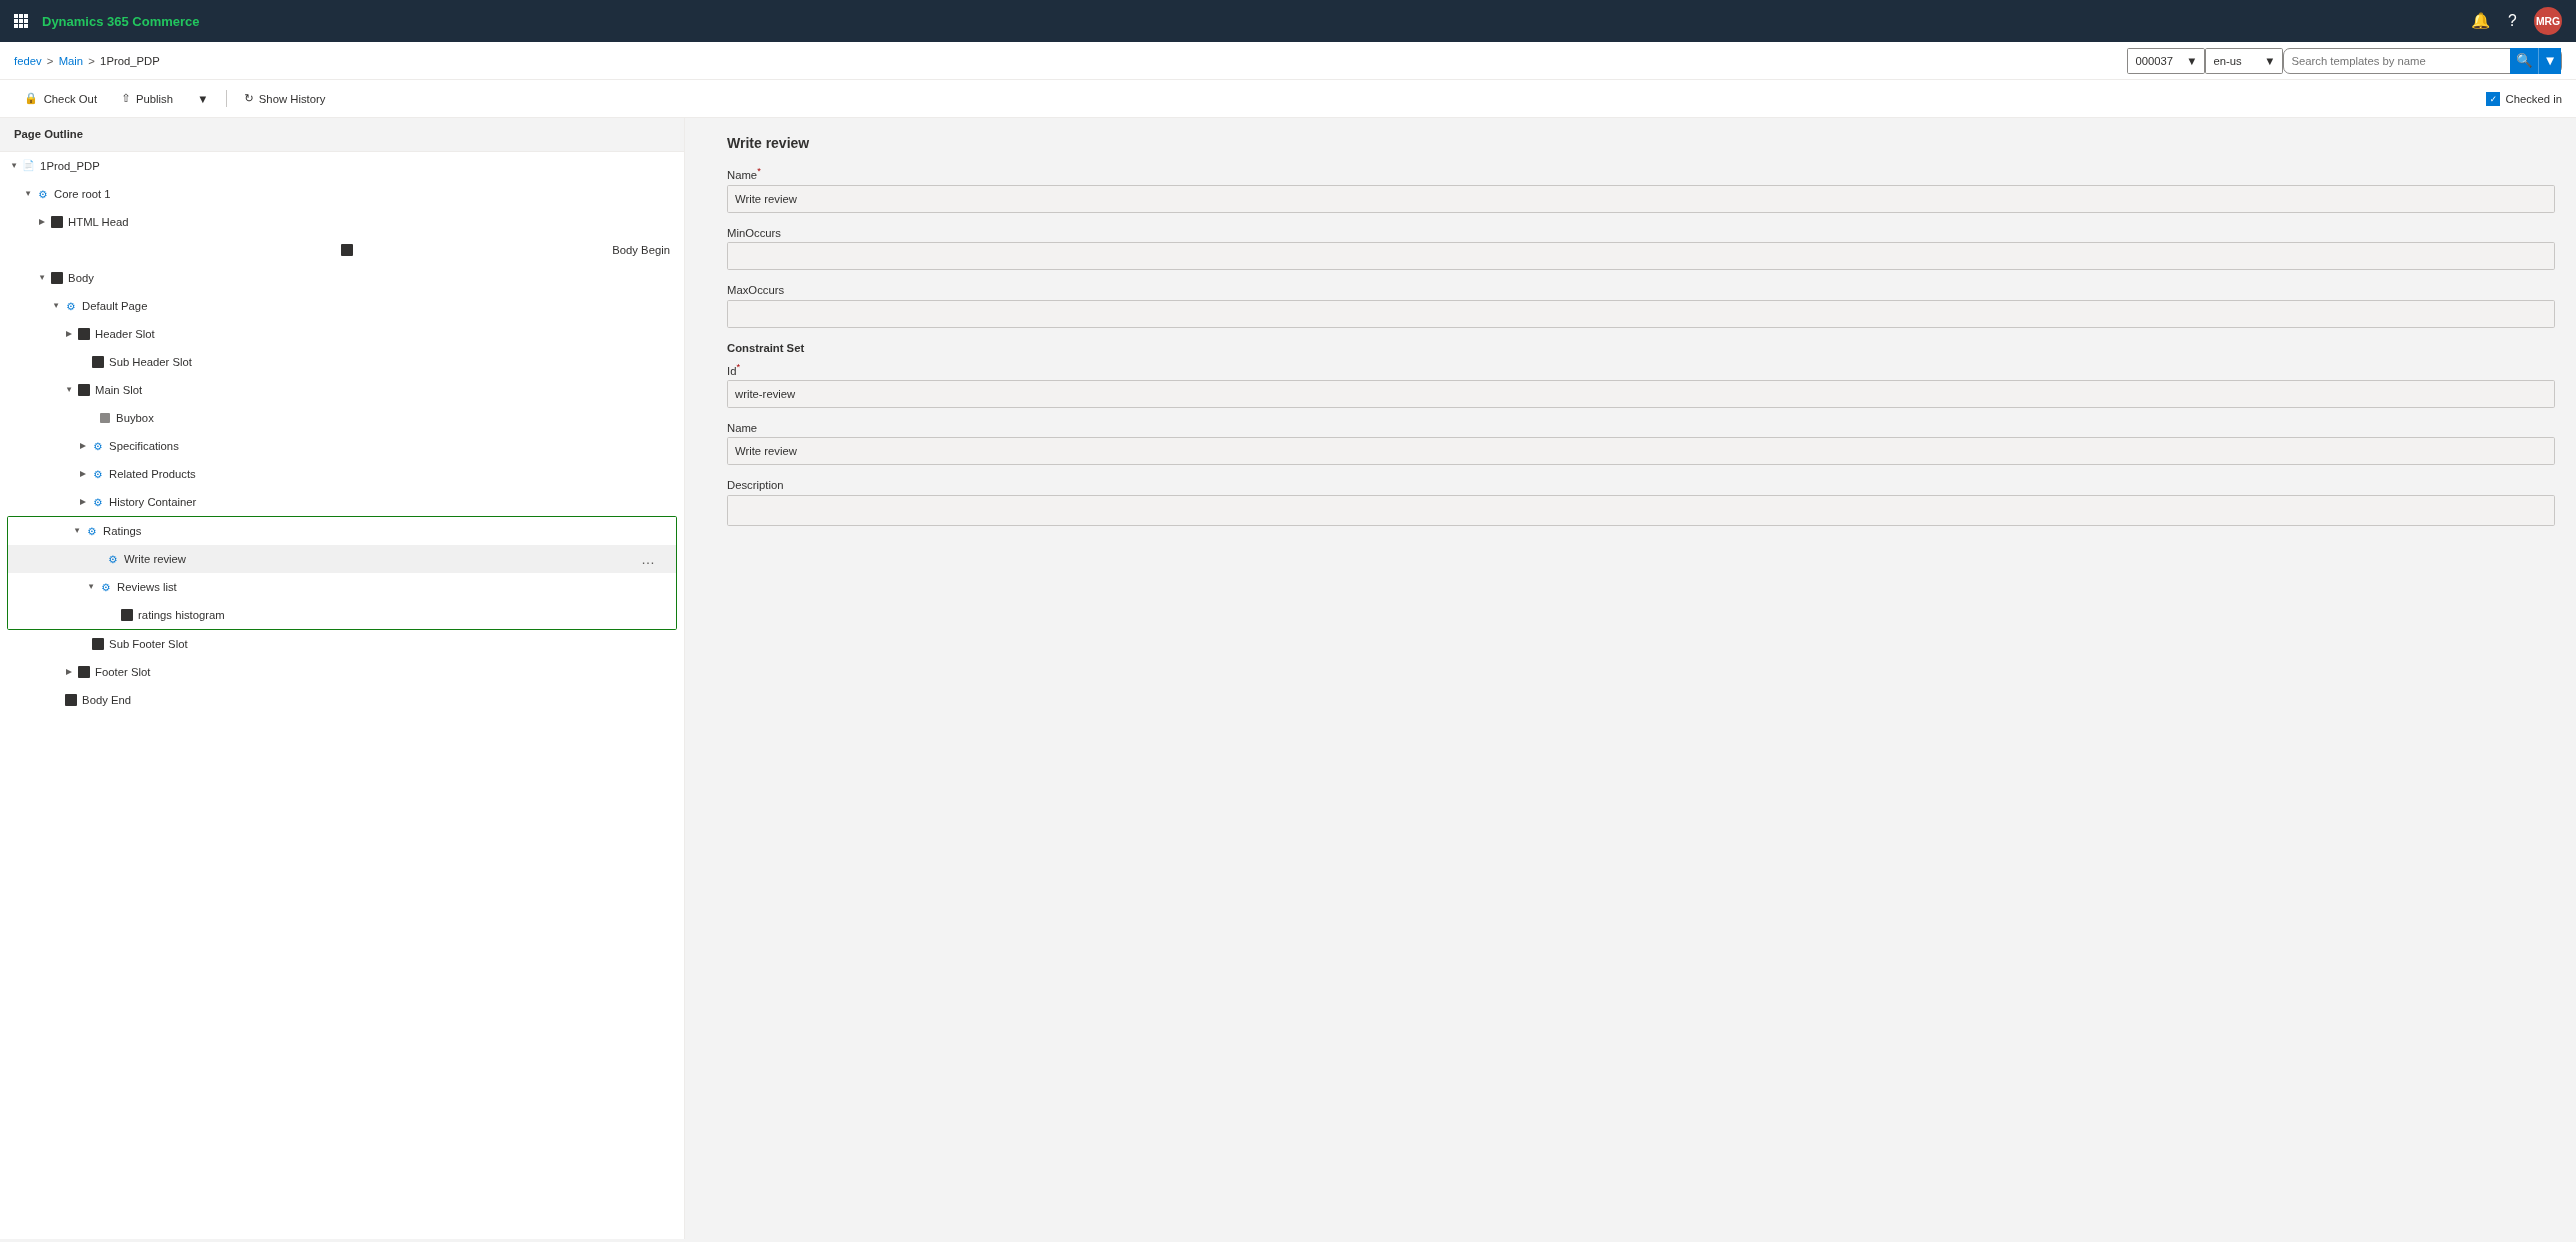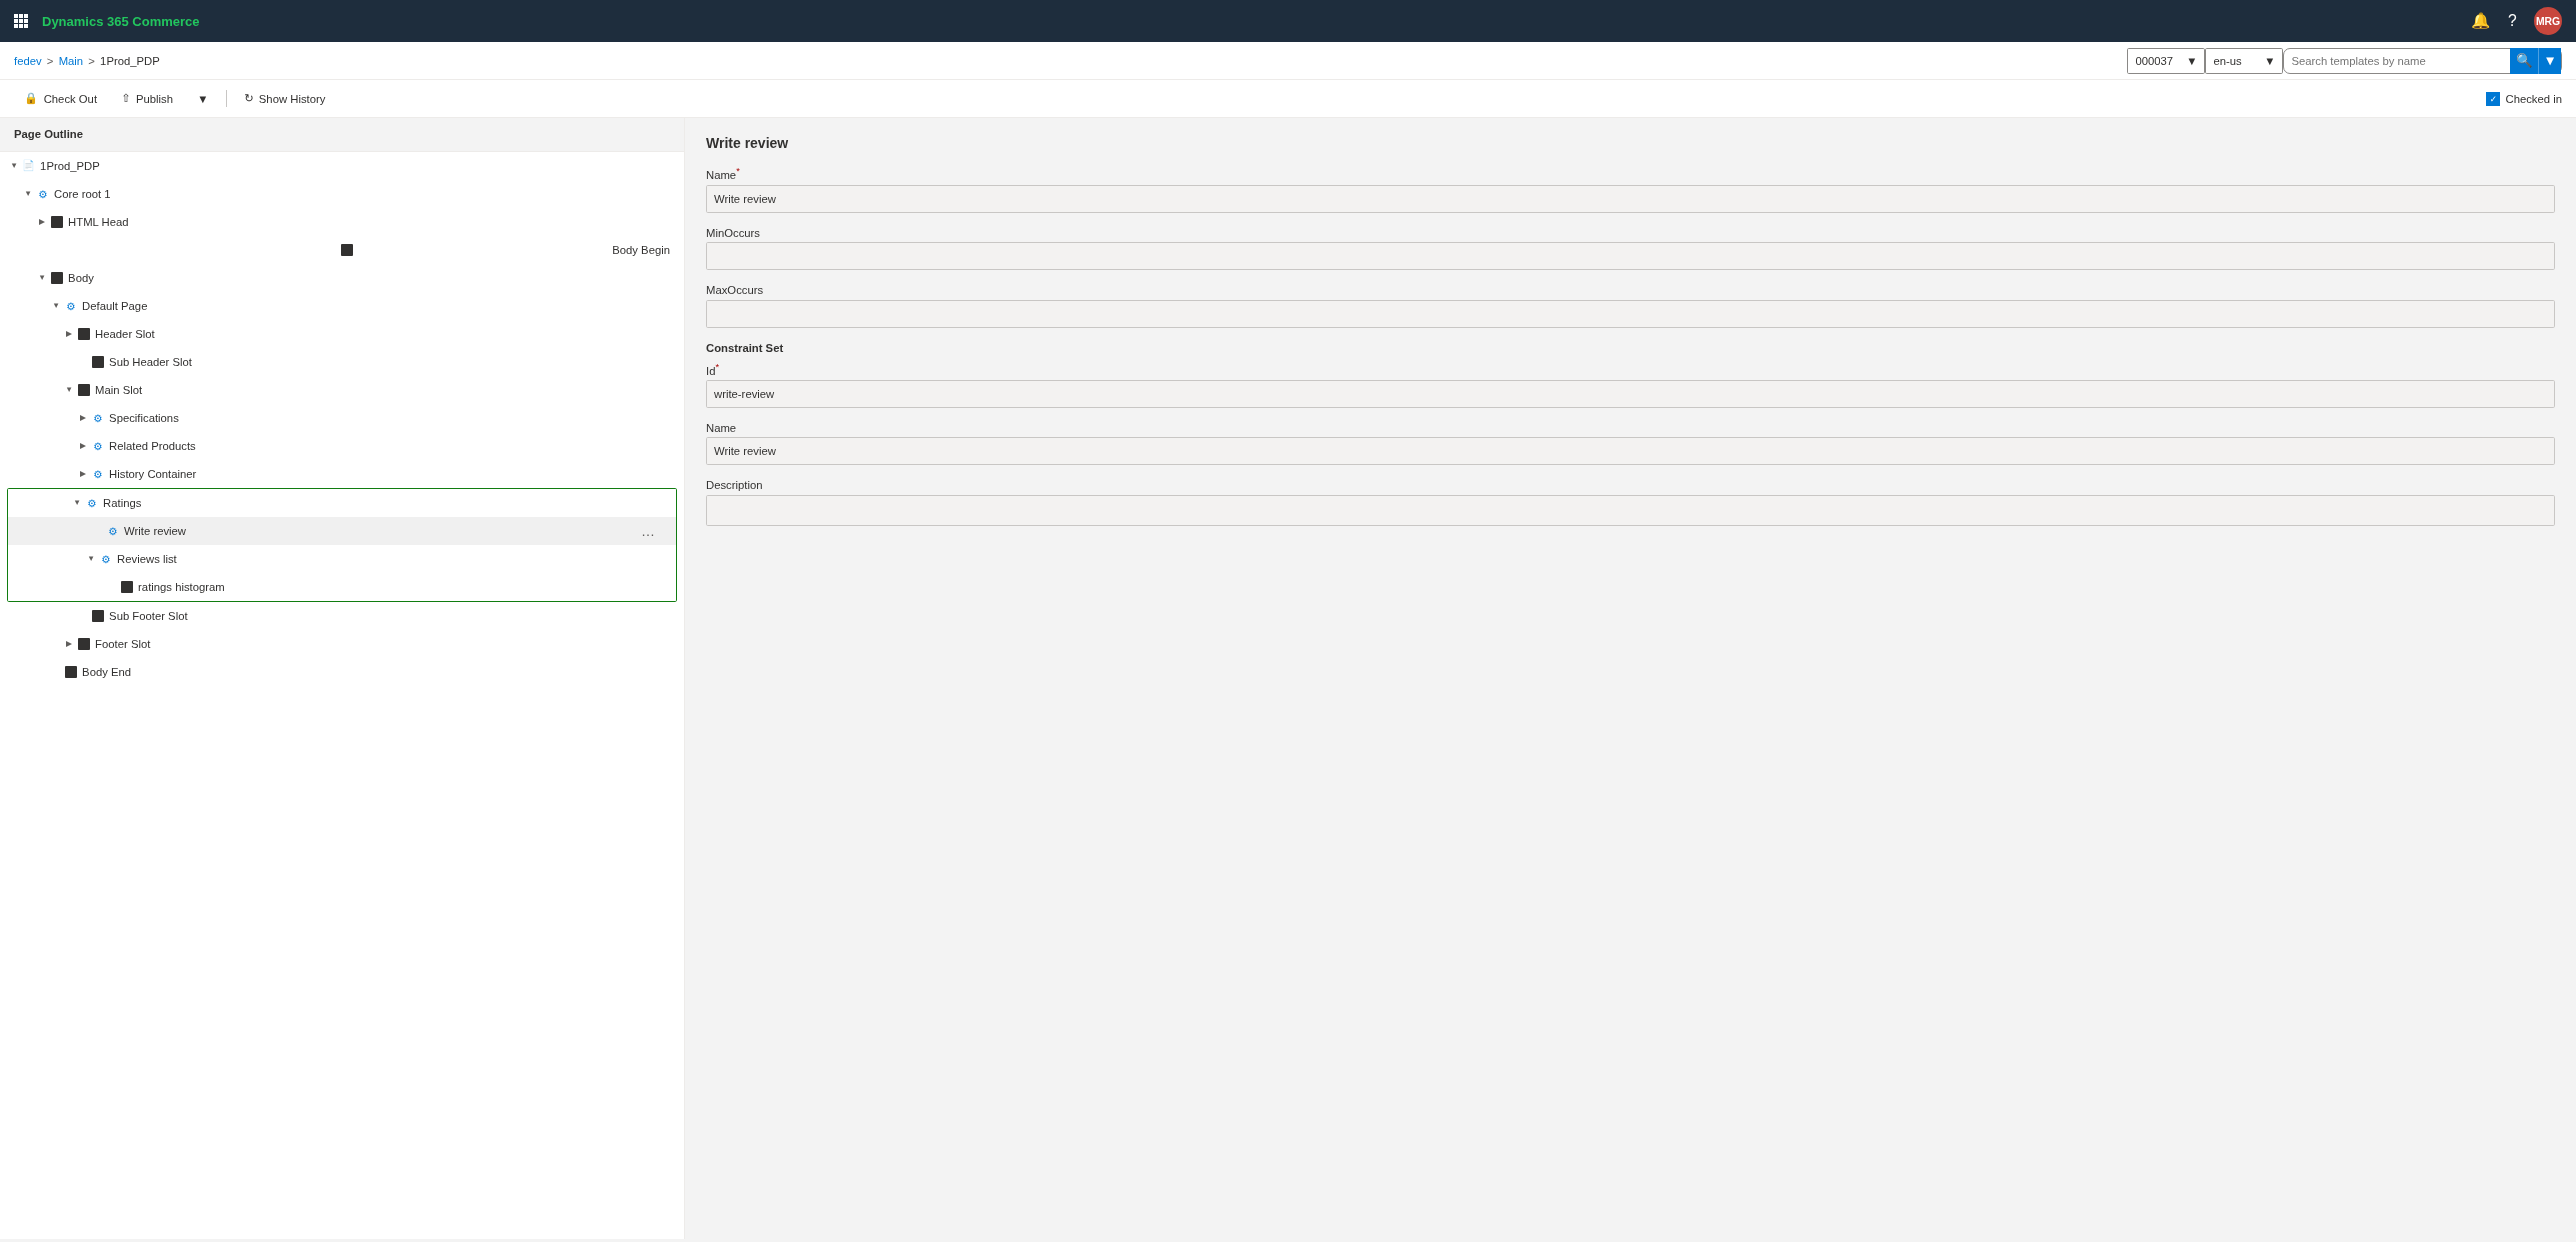--- a/index.html
+++ b/index.html
@@ -182,20 +182,21 @@
       align-items: center;
       justify-content: center;
       color: white;
       font-size: 8.7px;
     }
 
     
     .main-layout {
       display: flex;
       height: calc(100vh - 121px);
+      gap: 21px;
     }
 
     
     .left-panel {
       width: 685px;
       background: #fff;
       border-right: 0.9px solid #edebe9;
       overflow-y: auto;
       flex-shrink: 0;
     }
@@ -447,20 +448,27 @@
     </div>
 
     <div class="tree-item" style="padding-left:62px;">
       <div class="expand-btn">▼</div>
       <div class="tree-icon">
         <div style="width:12px;height:12px;background:#323130;border-radius:0.9px;"></div>
       </div>
       <span class="tree-label">Main Slot</span>
     </div>
 
+    <div class="tree-item" style="padding-left:83px;">
+      <div class="expand-btn"></div>
+      <div class="tree-icon">
+        <div style="width:10.4px;height:10.4px;background:#8a8886;border-radius:0.9px;"></div>
+      </div>
+      <span class="tree-label">Buybox</span>
+    </div>
 
     <div class="tree-item" style="padding-left:76px;">
       <div class="expand-btn">▶</div>
       <div class="tree-icon" style="color:#0078d4;">⚙</div>
       <span class="tree-label">Specifications</span>
     </div>
 
     <div class="tree-item" style="padding-left:76px;">
       <div class="expand-btn">▶</div>
       <div class="tree-icon" style="color:#0078d4;">⚙</div>

